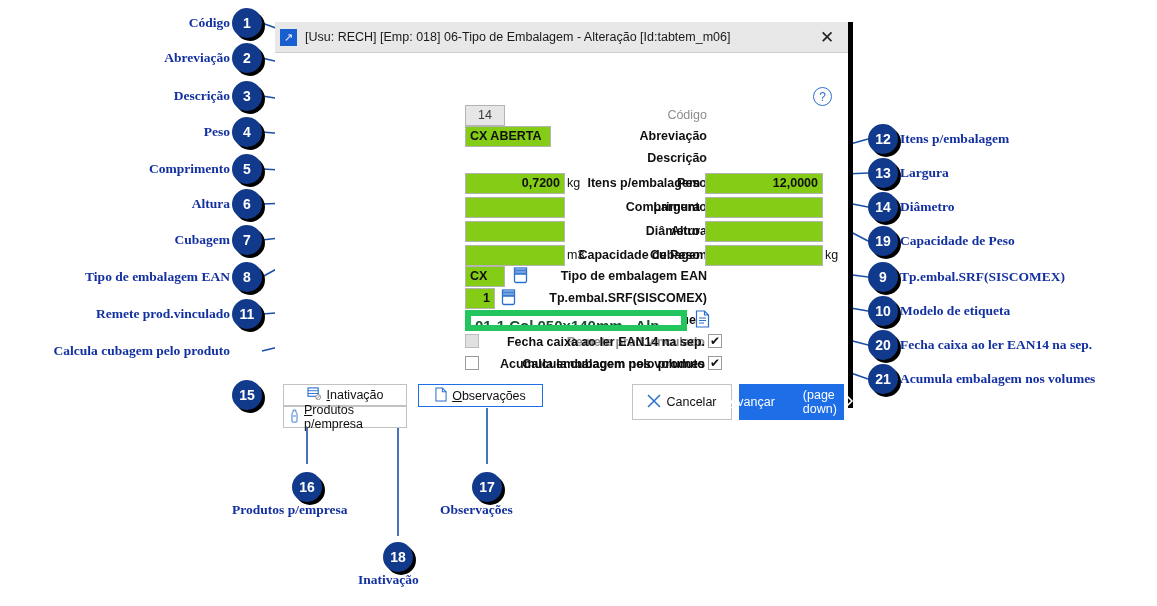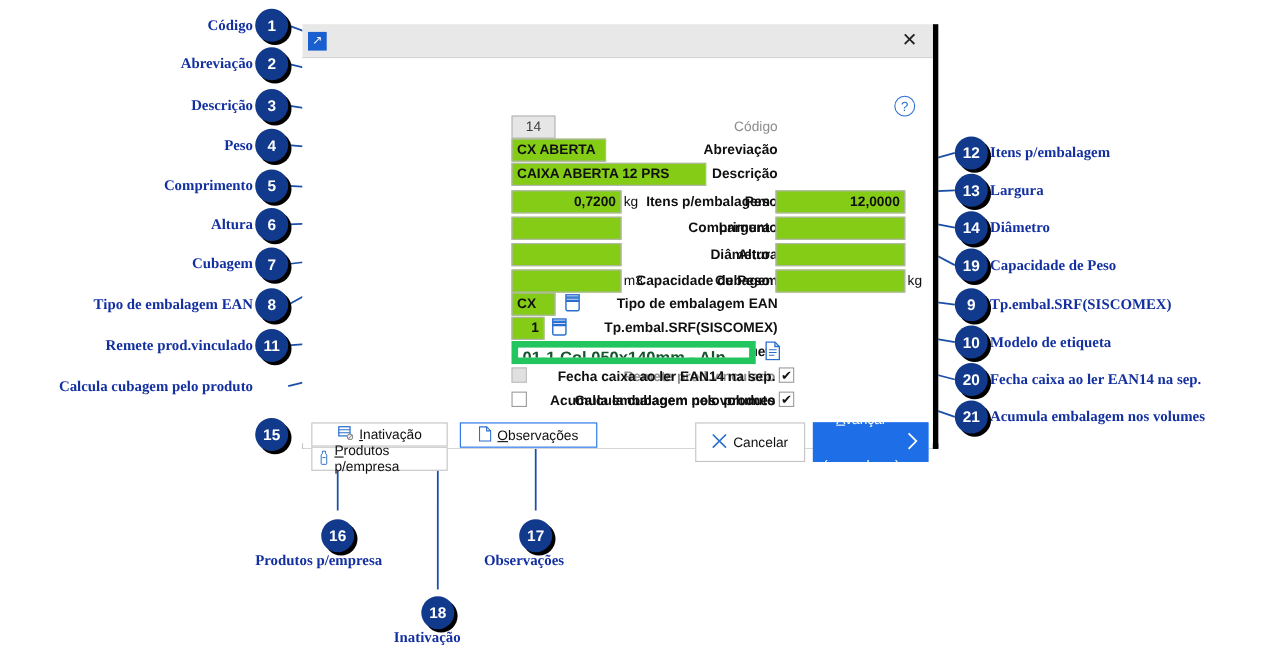--- a/index.html
+++ b/index.html
@@ -171,21 +171,21 @@
     display: flex; align-items: center; justify-content: center;
     gap: 5px;
   }
   .btn.accent {
     background: #1e6ee8;
     border: 1px solid #1e6ee8;
     color: #ffffff;
     flex-direction: row;
   }
   .btn .u { text-decoration: underline; }
-  .btn-2line { display: flex; flex-direction: column; align-items: center; justify-content: flex-start; line-height: 14px; gap: 28px; }
+  .btn-2line { display: flex; flex-direction: row; align-items: center; justify-content: flex-start; line-height: 14px; gap: 28px; }
 
   .glyph-blue { color: #2a6fd0; }
 </style>
 </head>
 <body>
 
 <div id="root">
 
   <svg class="ann-svg" viewBox="0 0 1157 606">
     <g stroke="#1a4fa8" stroke-width="1.6" fill="none">
@@ -276,35 +276,35 @@
   <div class="cnum" style="left:472px; top:472px;">17</div>
   <div class="clabel" style="left:440px; top:502px;">Observações</div>
 
   <div class="cnum" style="left:383px; top:542px;">18</div>
   <div class="clabel" style="left:358px; top:572px;">Inativação</div>
 
   <div id="dialog">
 
     <div id="titlebar">
       <div class="tb-icon">↗</div>
+      <div class="tb-title">[Usu: RECH] [Emp: 018] 06-Tipo de Embalagem - Alteração [Id:tabtem_m06]</div>
       <div class="tb-close">✕</div>
     </div>
 
     <div id="formbody">
 
       <div class="help-icon">?</div>
 
       <div class="fld-label norm" style="left:280px; top:55px; width:152px;">Código</div>
       <div class="inp ro" style="left:190px; top:52px; width:40px;">14</div>
 
       <div class="fld-label" style="left:280px; top:76px; width:152px;">Abreviação</div>
       <div class="inp" style="left:190px; top:73px; width:86px;">CX ABERTA</div>
 
       <div class="fld-label" style="left:280px; top:98px; width:152px;">Descrição</div>
-      <div class="inp" style="left:190px; top:95px; width:177px;">CAIXA ABERTA 12 PRS</div>
 
       <div class="fld-label" style="left:280px; top:123px; width:152px;">Peso</div>
       <div class="inp num" style="left:190px; top:120px; width:100px;">0,7200</div>
       <div class="unit" style="left:292px; top:123px;">kg</div>
 
       <div class="fld-label" style="left:305px; top:123px; width:120px;">Itens p/embalagem</div>
       <div class="inp num" style="left:430px; top:120px; width:118px;">12,0000</div>
 
       <div class="fld-label" style="left:280px; top:147px; width:152px;">Comprimento</div>
       <div class="inp num" style="left:190px; top:144px; width:100px;"></div>

